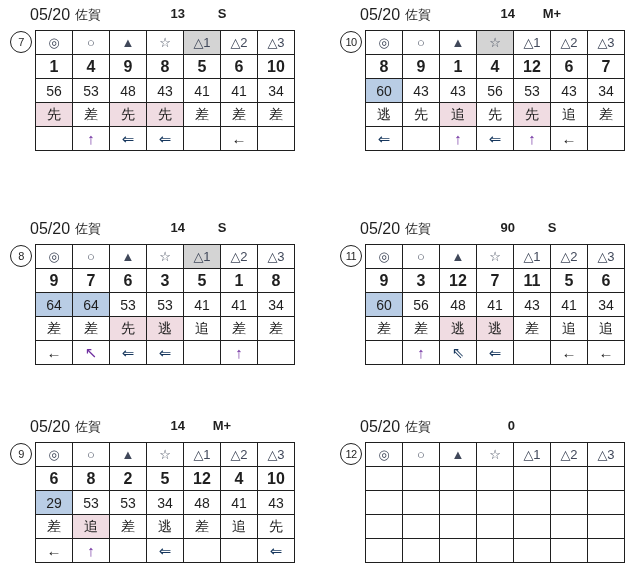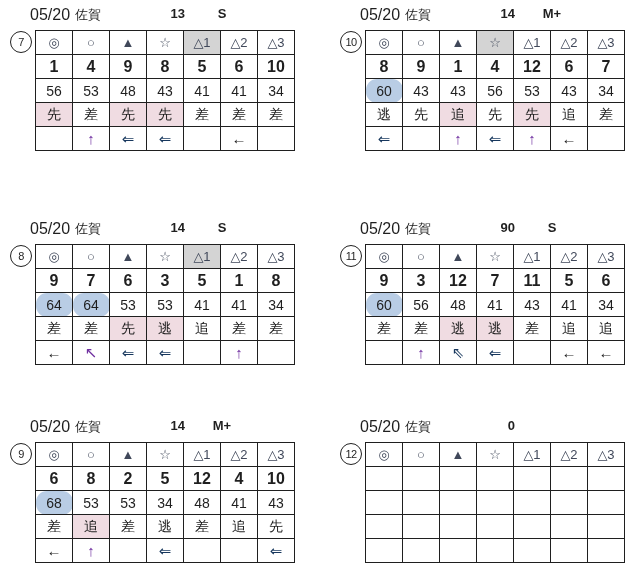--- a/index.html
+++ b/index.html
@@ -24,21 +24,21 @@
   table.grid td{
     width:36px;height:23px;border:1px solid #1f1f1f;text-align:center;
     vertical-align:middle;padding:0;overflow:hidden;
   }
   tr.r-marks td{font-size:13px;color:#40485a;}
   tr.r-nums td{font-size:16px;font-weight:bold;}
   tr.r-pts td{font-size:14px;}
   tr.r-styles td{font-size:14px;}
   tr.r-arrows td{font-size:15px;}
   td.hl-gray{background:var(--gray,#D4D4D4);}
-  td.hl-blue{background:var(--blue,#B9CDE5);border-radius:11px;}
+  td.hl-blue{background:var(--blue,#B9CDE5);}
   td.hl-pink{background:var(--pink,#F0DCE2);}
   .arrow-purple{color:var(--purple,#7030A0);}
   .arrow-navy{color:var(--navy,#17375D);}
   .arrow-dark{color:#1c1c1c;}
 </style>
 </head>
 <body>
 
 <div class="canvas" style="--pink: #F0DCE2; --blue: #B9CDE5; --gray: #D4D4D4; --purple: #7030A0; --navy: #17375D; --text: #1F1F1F;">
   <div>
@@ -296,21 +296,21 @@
             <tr class="r-nums">
               <td>6</td>
               <td>8</td>
               <td>2</td>
               <td>5</td>
               <td>12</td>
               <td>4</td>
               <td>10</td>
             </tr>
             <tr class="r-pts">
-              <td class="hl-blue">68</td>
+              <td class="hl-blue">29</td>
               <td>53</td>
               <td>53</td>
               <td>34</td>
               <td>48</td>
               <td>41</td>
               <td>43</td>
             </tr>
             <tr class="r-styles">
               <td>差</td>
               <td class="hl-pink">追</td>

